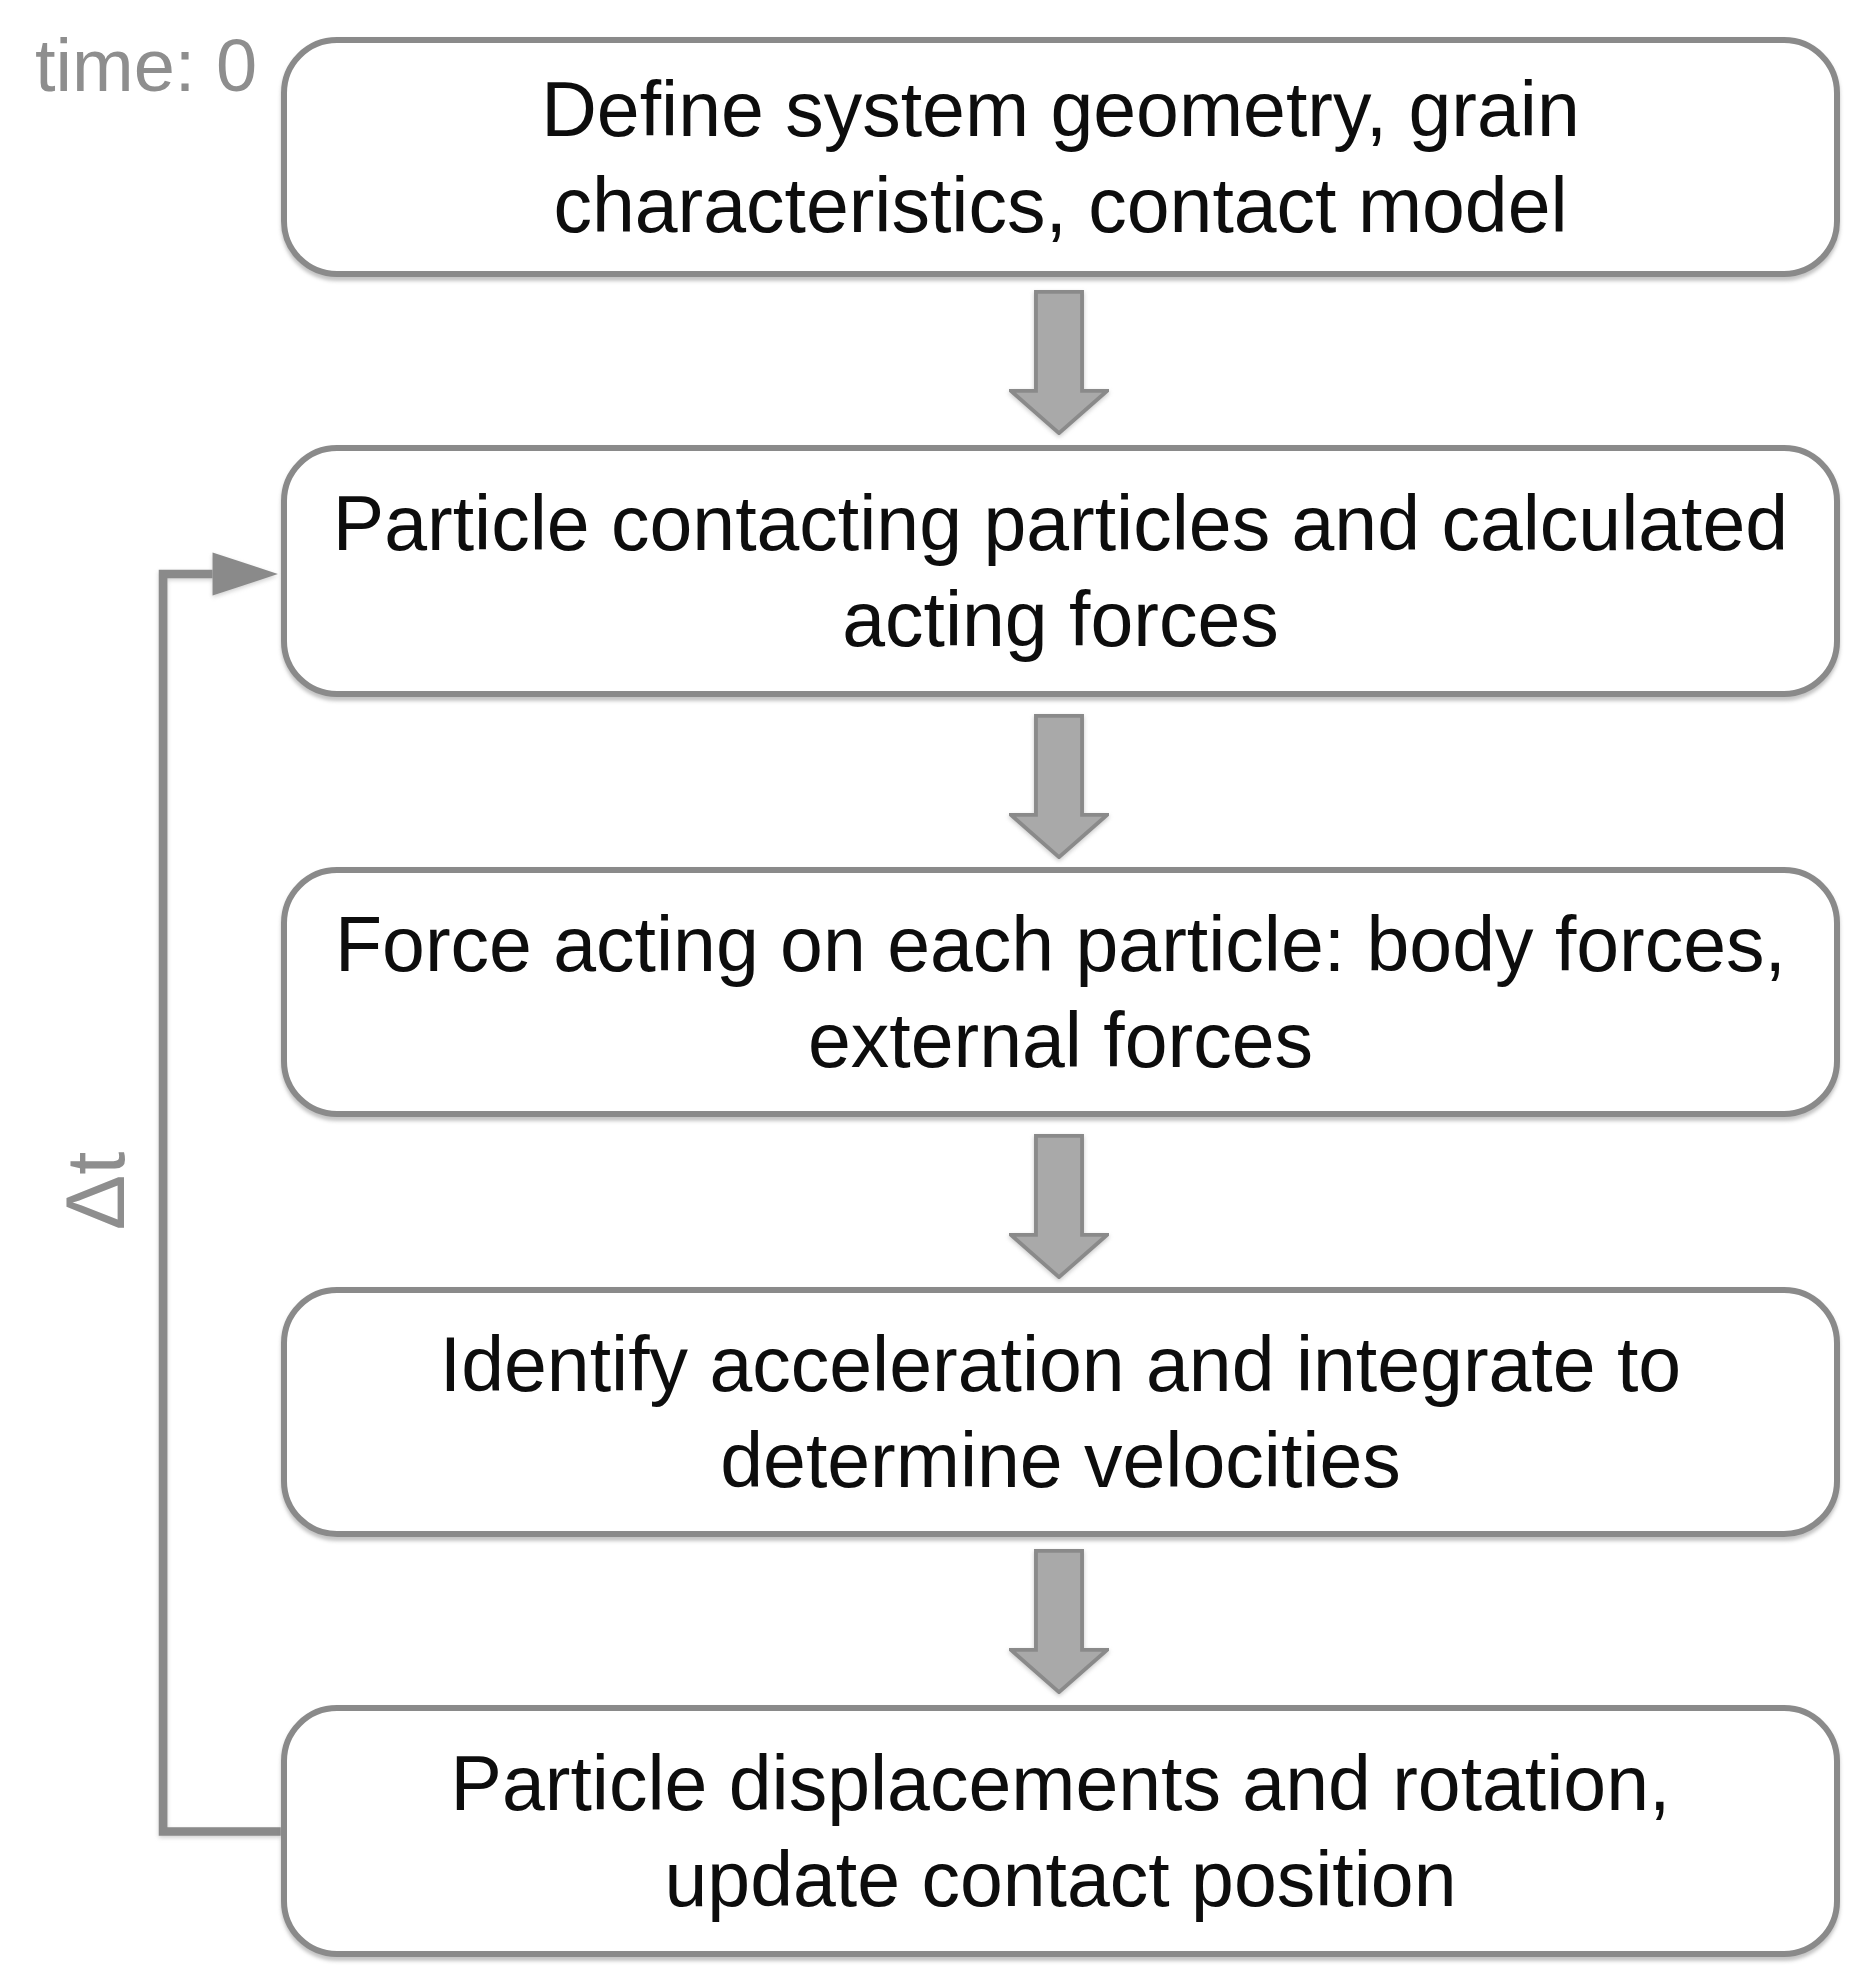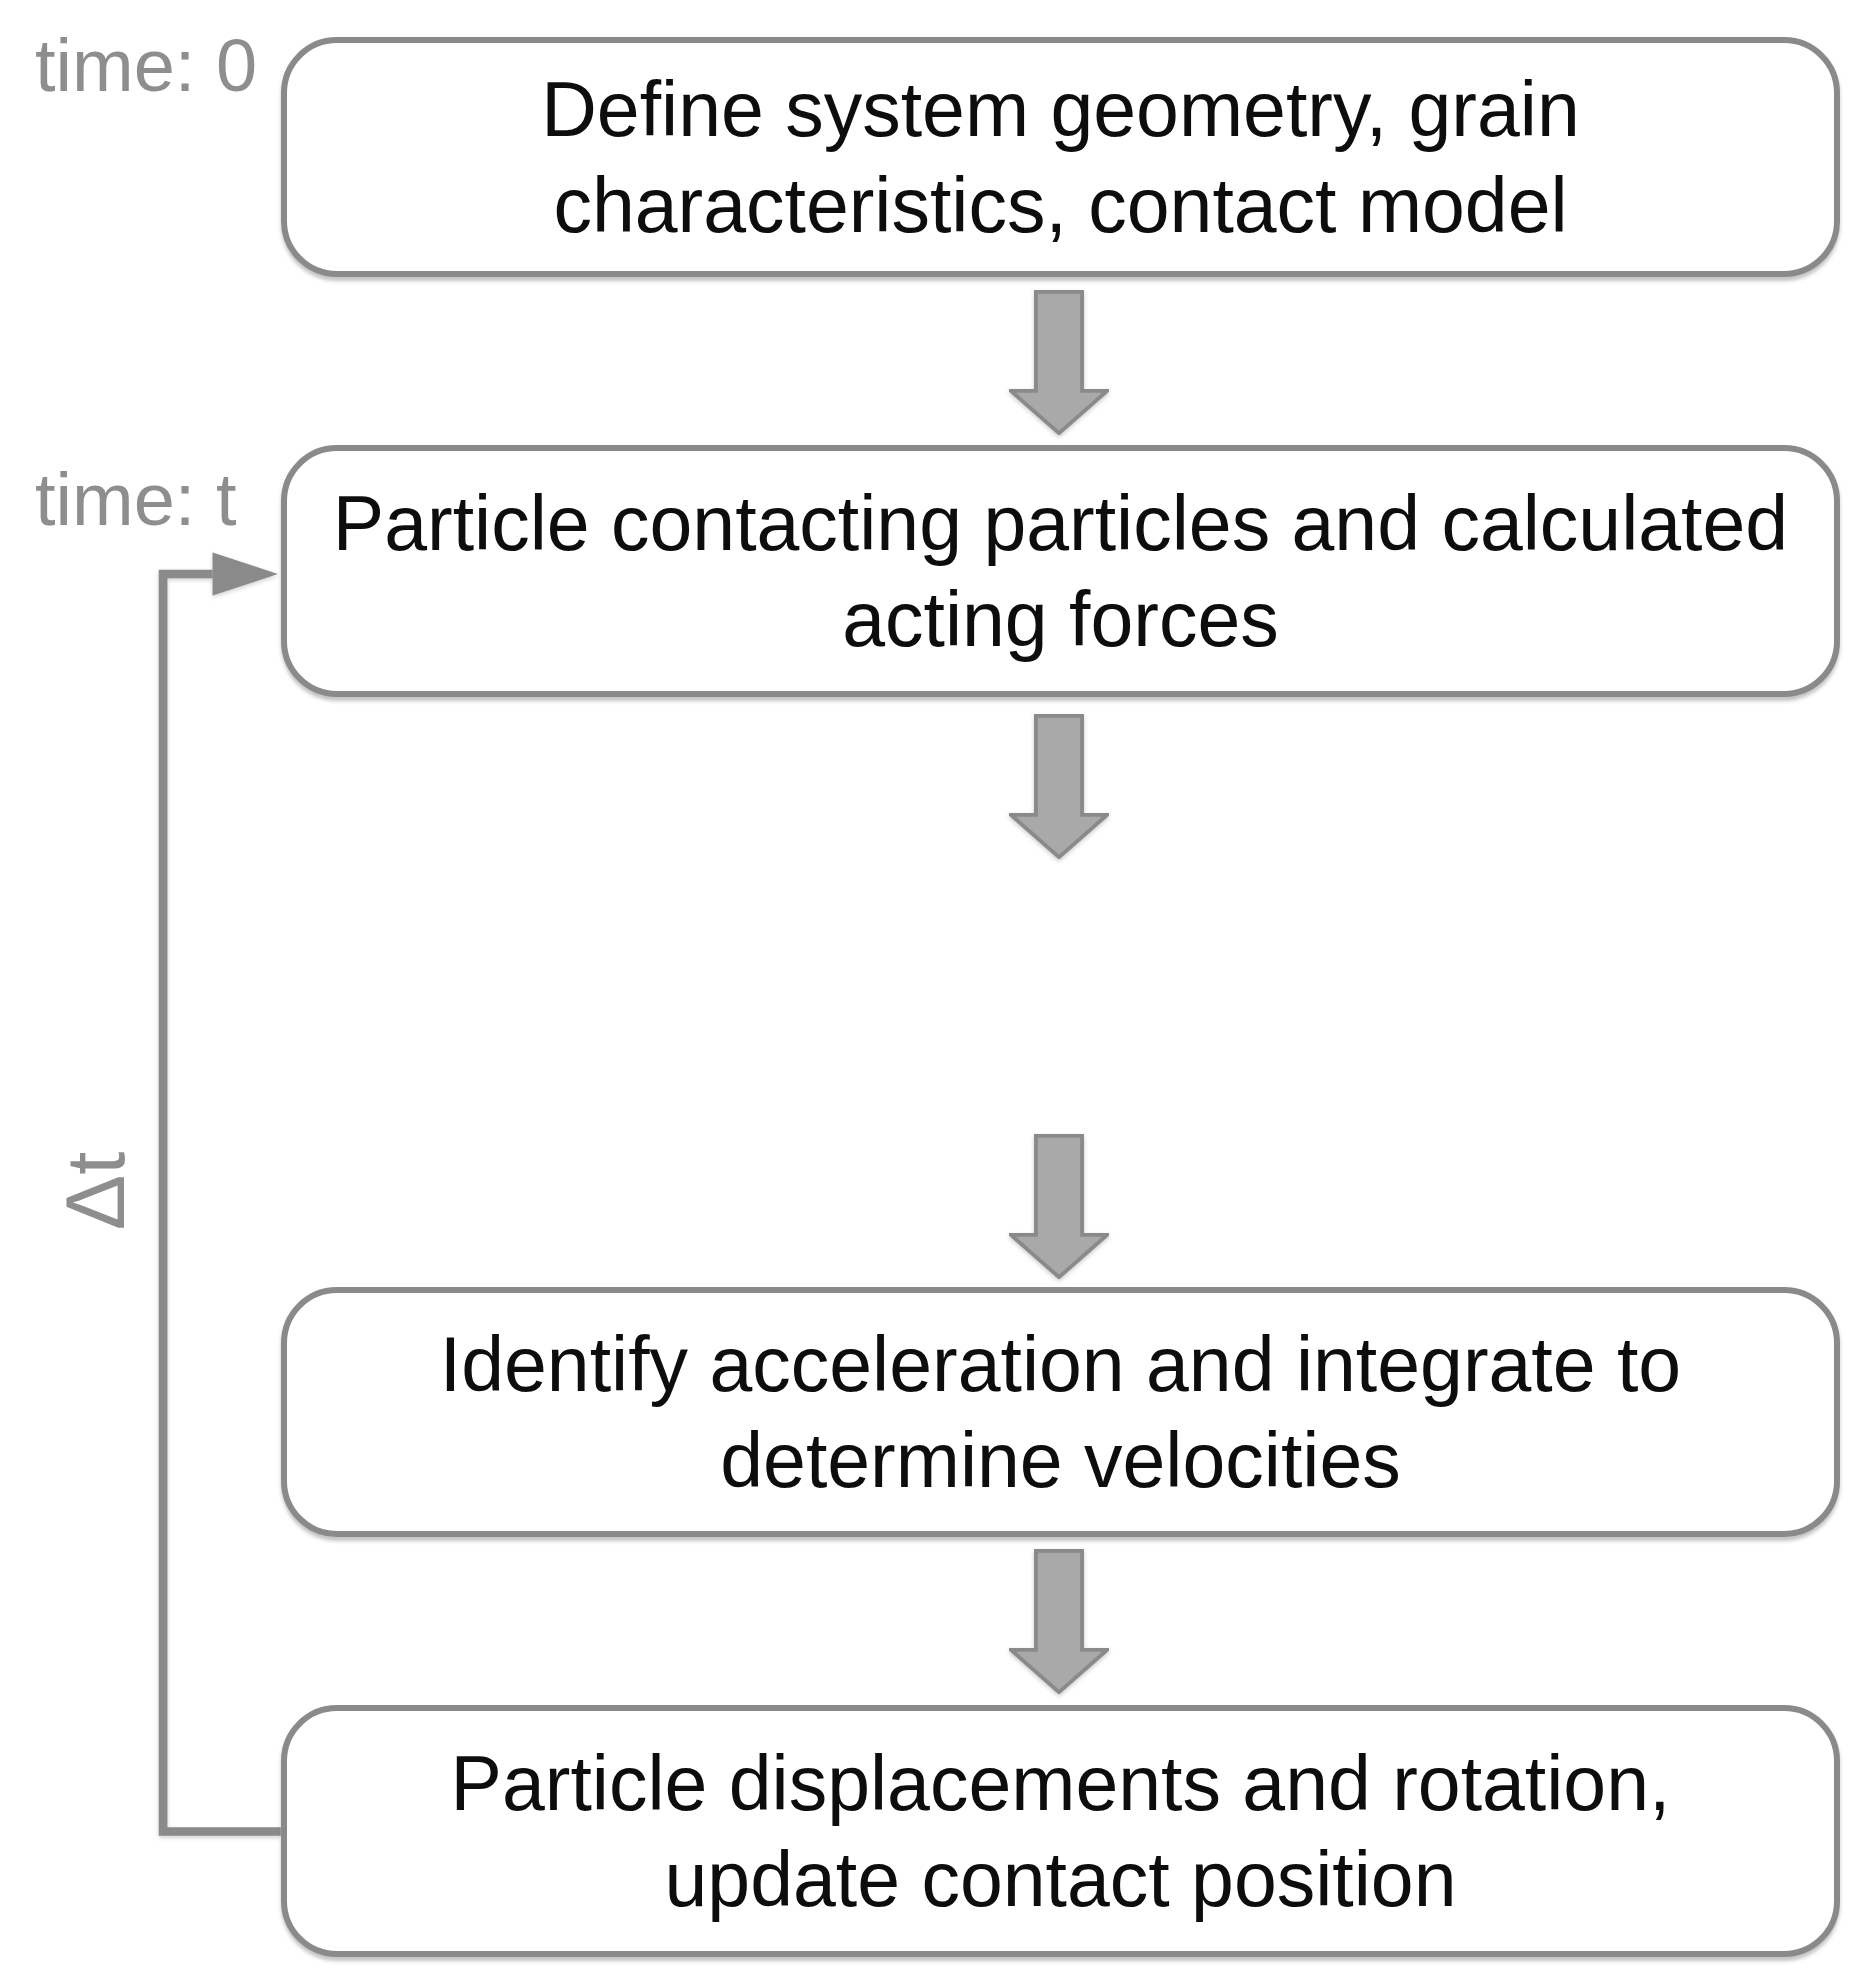--- a/index.html
+++ b/index.html
@@ -93,41 +93,44 @@
 <body>
 
 <div class="canvas">
 
   <svg class="loop-svg" width="1869" height="1979" viewBox="0 0 1945 2060" aria-hidden="true">
     <path class="loop-path" d="M 292 1906.5 H 169.5 V 597.5 H 221"></path>
     <polygon class="loop-head" points="221,575 221,620 289,597.5"></polygon>
   </svg>
 
   <div class="side-label lbl-time0">time: 0</div>
-  <div class="side-label lbl-timet">time: t</div>
   <div class="side-label lbl-dt">Δt</div>
 
   <div class="flow-box b1">
     <span>Define system geometry, grain</span>
     <span>characteristics, contact model</span>
   </div>
 
   <svg class="block-arrow a1" width="100" height="145" viewBox="0 0 104 151" aria-hidden="true">
     <path d="M28 2 H76 V105 H102 L52 149 L2 105 H28 Z"></path>
   </svg>
 
   <div class="flow-box b2">
     <span>Particle contacting particles and calculated</span>
     <span>acting forces</span>
   </div>
 
   <svg class="block-arrow a2" width="100" height="145" viewBox="0 0 104 151" aria-hidden="true">
     <path d="M28 2 H76 V105 H102 L52 149 L2 105 H28 Z"></path>
   </svg>
 
+  <div class="flow-box b3">
+    <span>Force acting on each particle: body forces,</span>
+    <span>external forces</span>
+  </div>
 
   <svg class="block-arrow a3" width="100" height="145" viewBox="0 0 104 151" aria-hidden="true">
     <path d="M28 2 H76 V105 H102 L52 149 L2 105 H28 Z"></path>
   </svg>
 
   <div class="flow-box b4">
     <span>Identify acceleration and integrate to</span>
     <span>determine velocities</span>
   </div>
 

